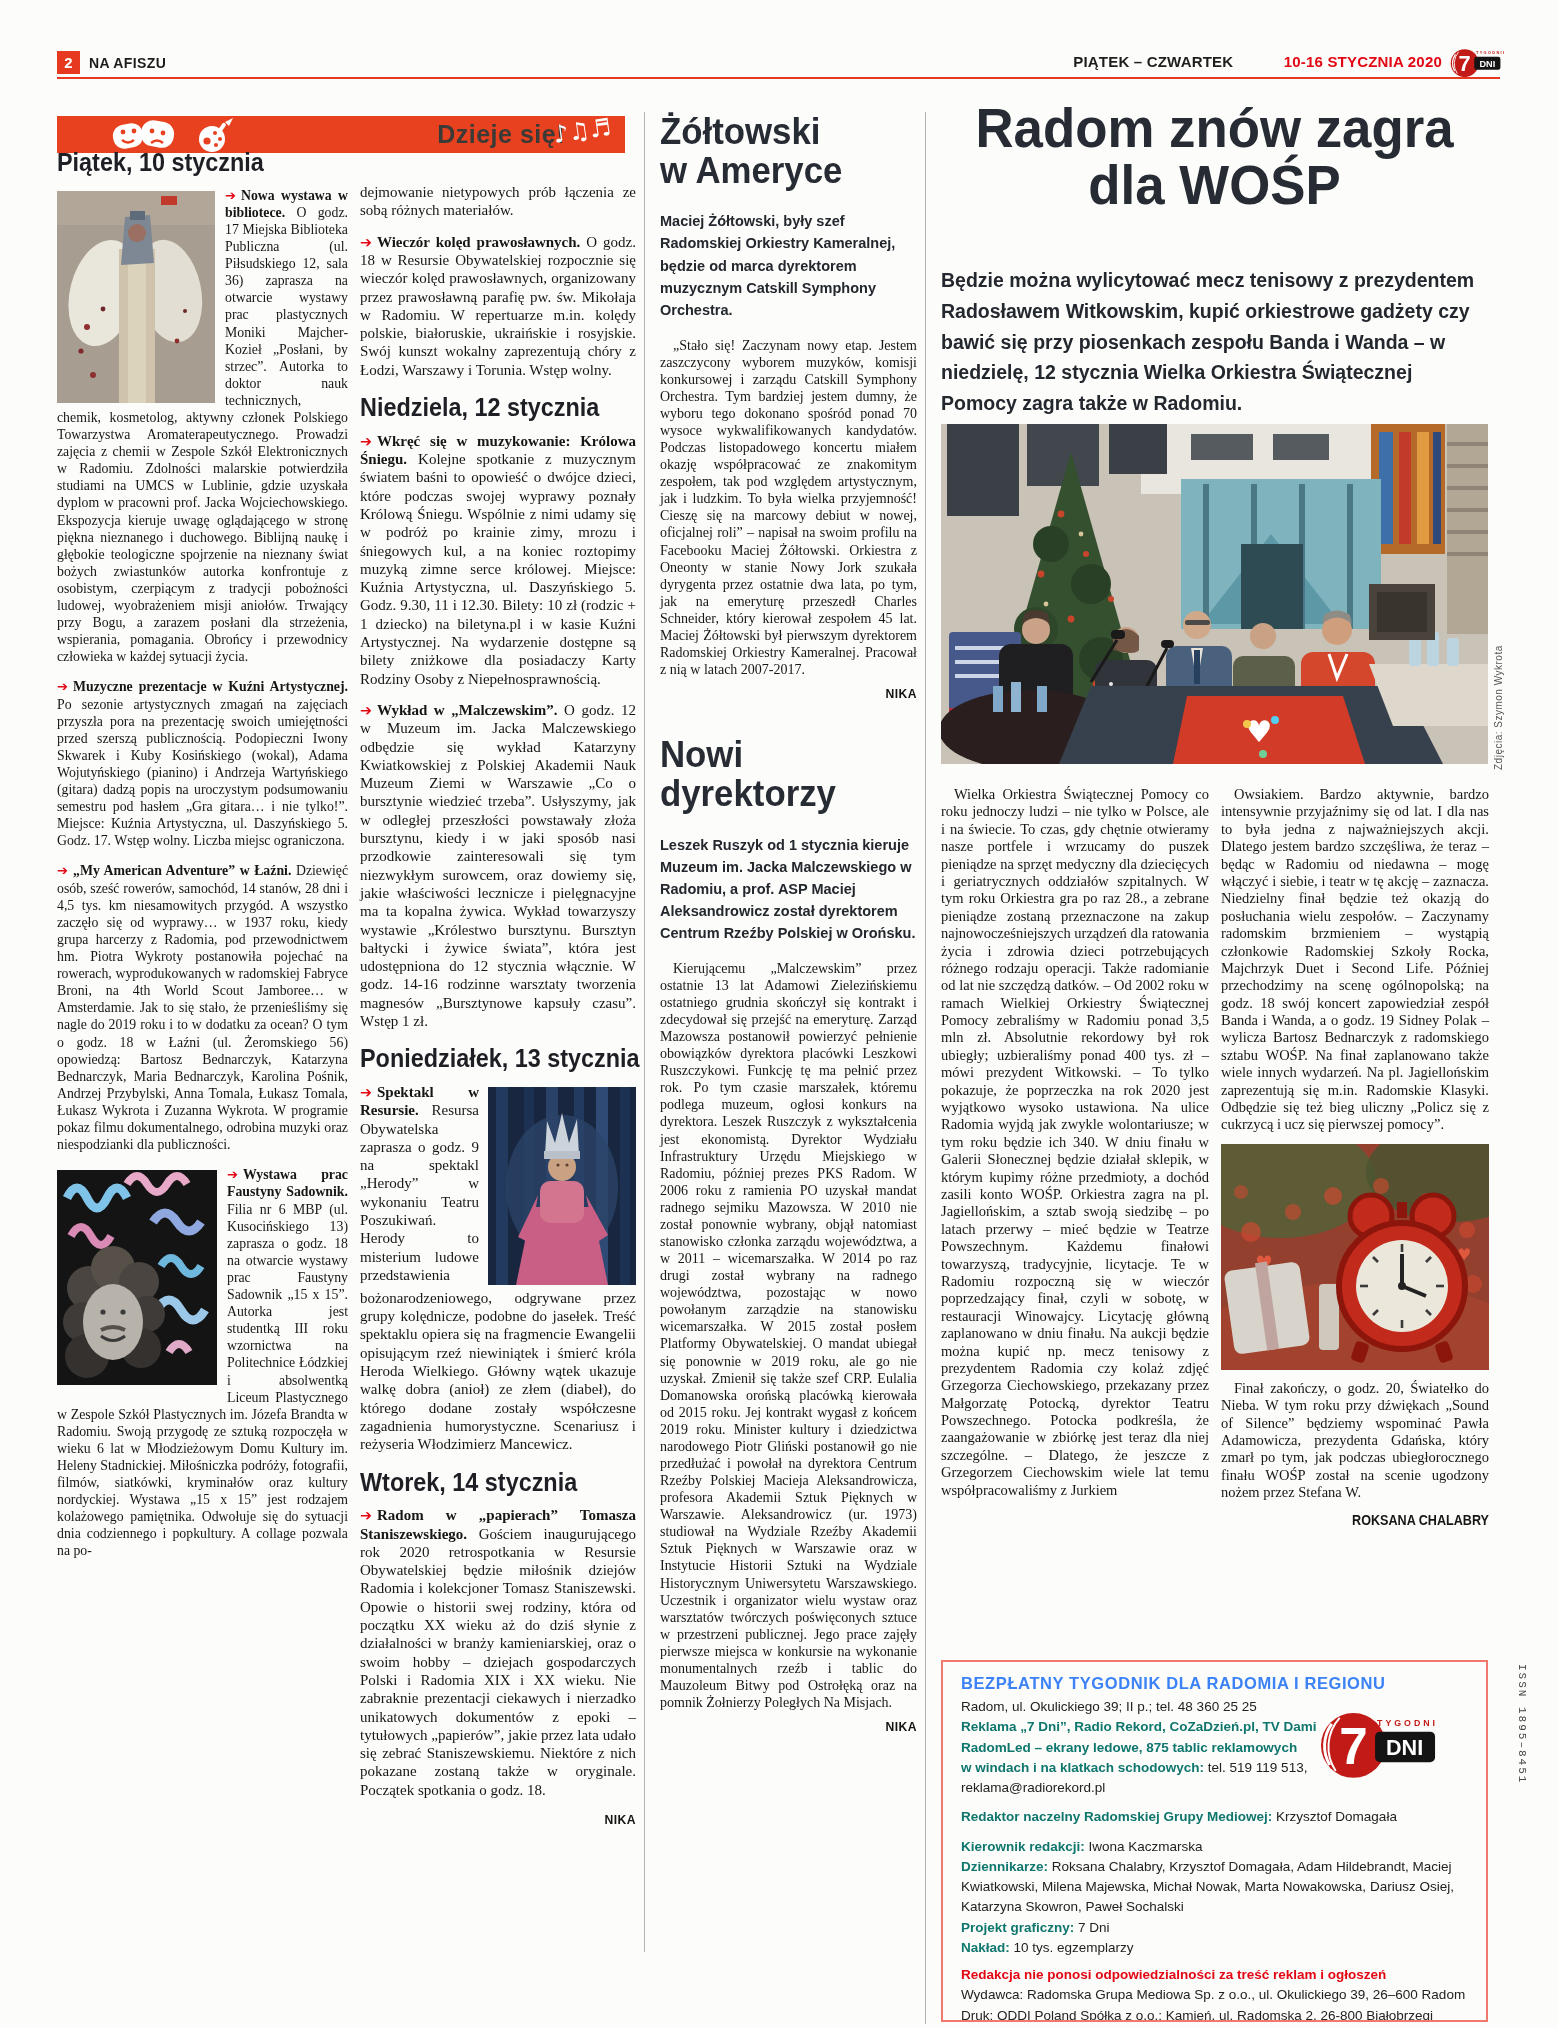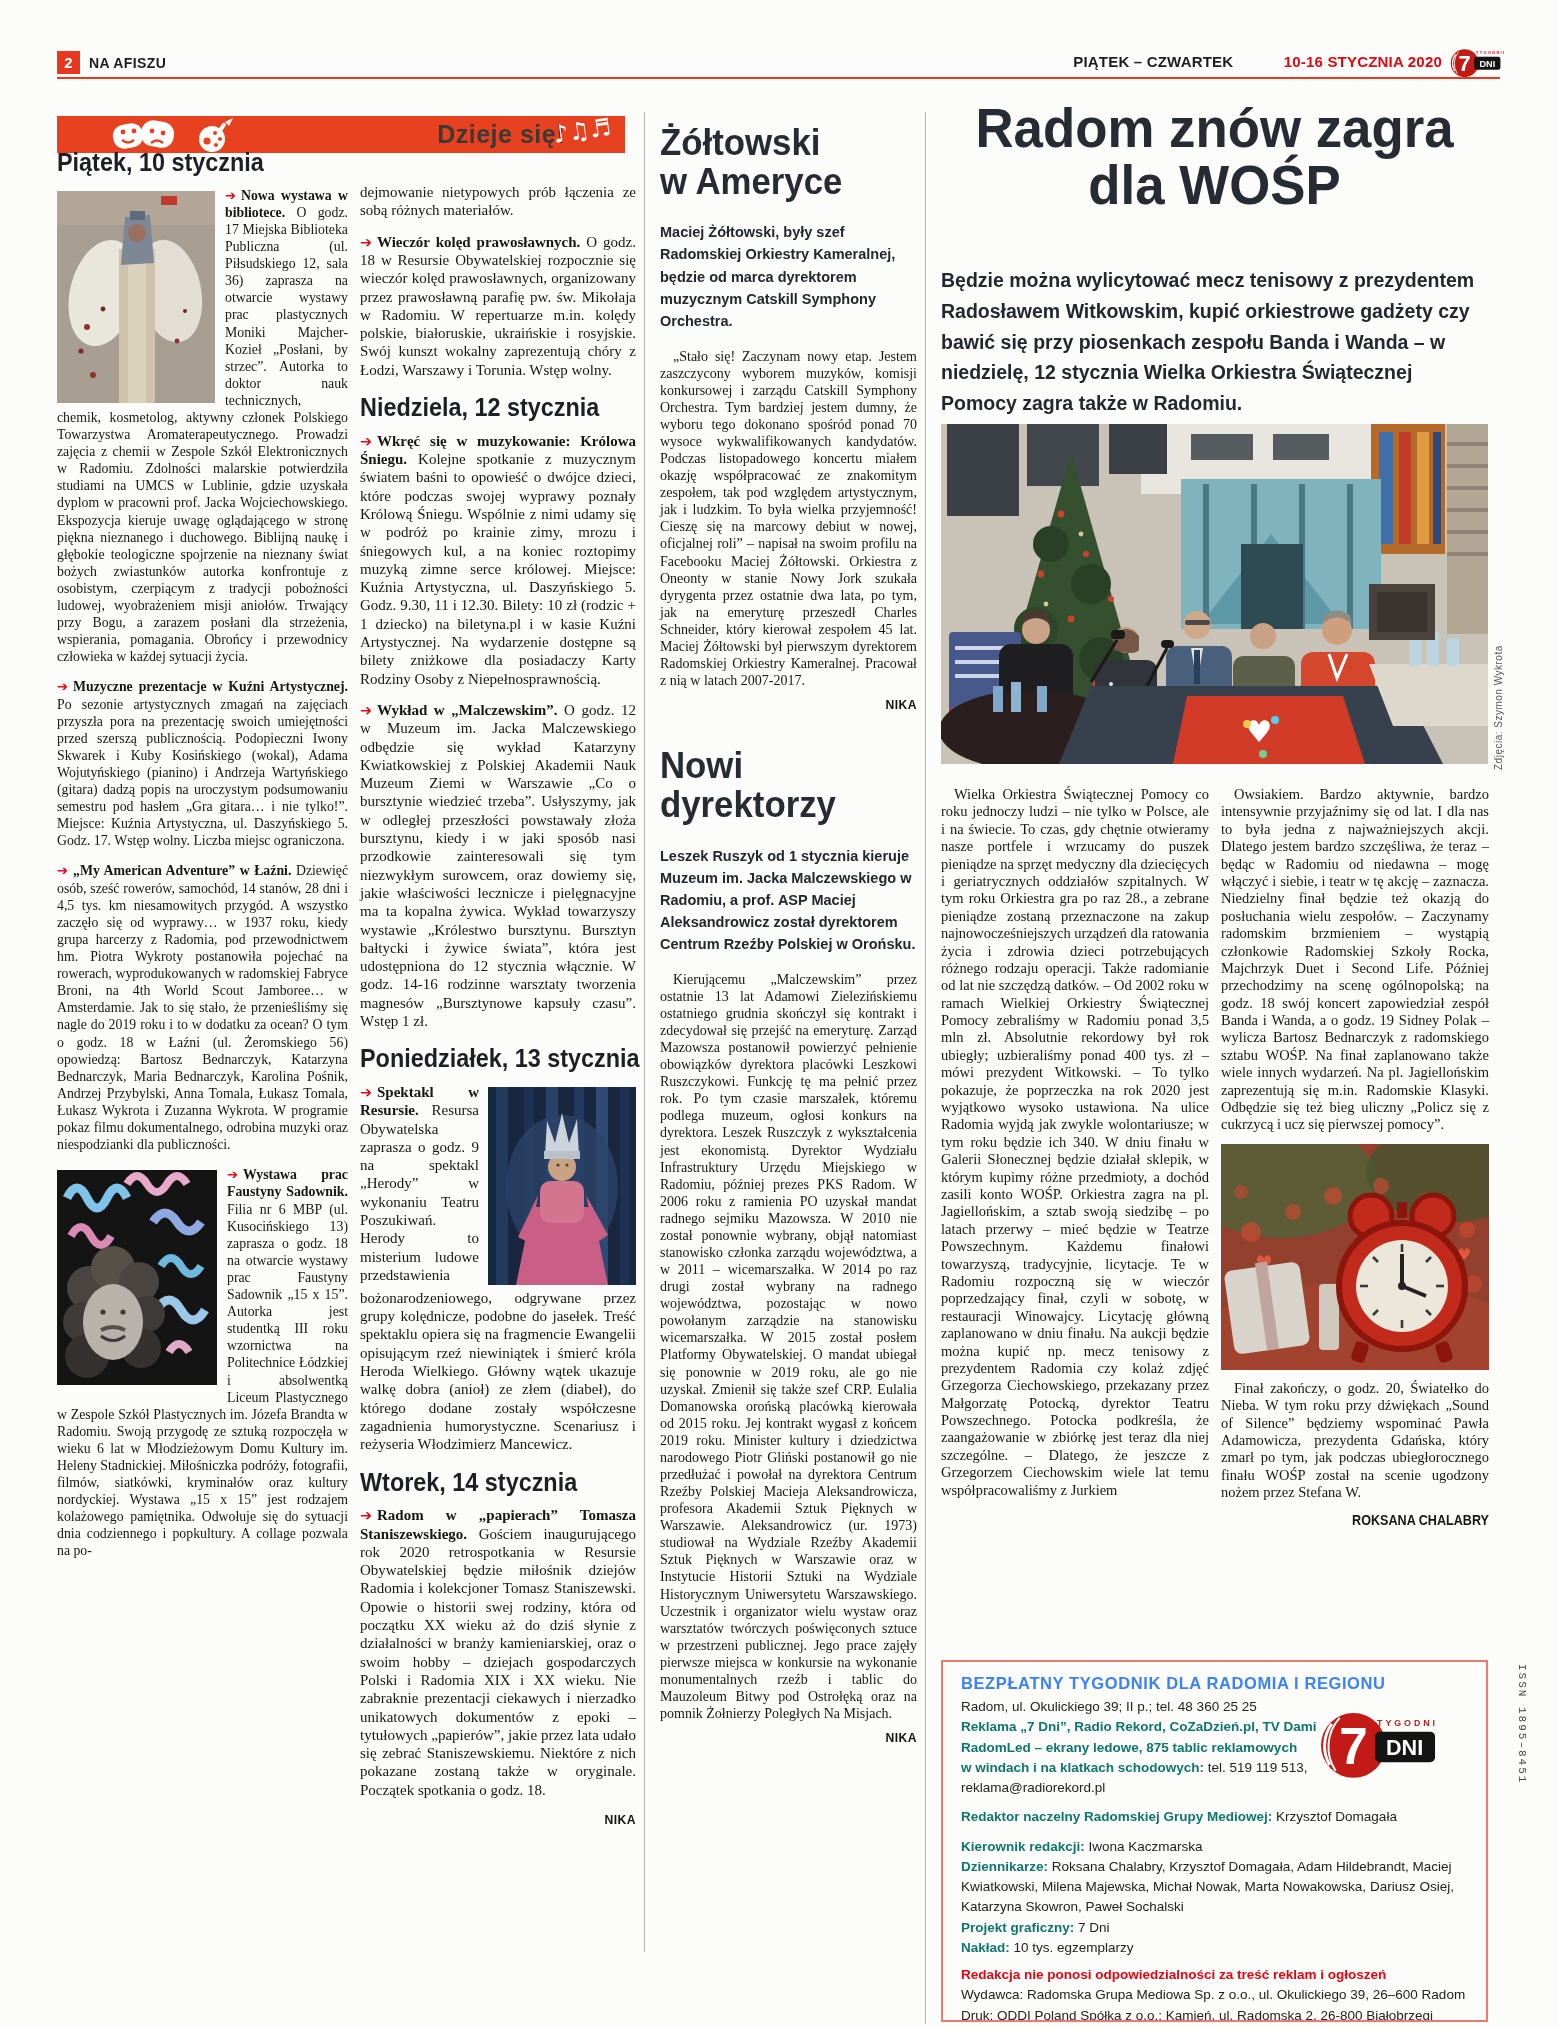--- a/index.html
+++ b/index.html
@@ -19,21 +19,21 @@
   .banner { position:absolute; left:57px; top:116px; width:568px; height:37px; background:#e8411f; }
   .banner-title { position:absolute; left:0; right:60px; top:4px; text-align:right;
                   font:bold 25px "Liberation Sans",sans-serif; color:#3c3a36; letter-spacing:.5px; }
   .banner-icon { position:absolute; top:2px; }
   .notes { position:absolute; right:14px; top:1px; color:#fff; font:24px "DejaVu Sans",sans-serif; transform:rotate(-8deg); }
 
   
   .col { position:absolute; text-align:justify; }
   .col1 { left:57px;  top:148px; width:291px; font:13.8px/1.24 "Liberation Serif",serif; }
   .col2 { left:360px; top:183px; width:276px; font:15px/1.22 "Liberation Serif",serif; }
-  .col3 { left:660px; top:123px; width:257px; font:14px/1.22 "Liberation Serif",serif; }
+  .col3 { left:660px; top:112px; width:257px; font:14px/1.22 "Liberation Serif",serif; }
   .day-heading { font:bold 26px/1.1 "Liberation Sans",sans-serif; color:#1d1f24; transform:scaleX(.9); transform-origin:left;
                  white-space:nowrap; text-align:left; margin:14px 0 10px; }
   .col1 .day-heading:first-child, .first-h { margin-top:0; }
   .item { margin-bottom:13px; }
   .arrow { color:#e30613; font-family:"DejaVu Sans",sans-serif; font-weight:bold; padding-right:5px; font-size:.95em; }
   .lead { font-weight:bold; }
   .img-left  { float:left;  margin:4px 10px 4px 0; }
   .img-right { float:right; margin:4px 0 4px 9px; }
   .byline { font:bold 13.5px "Liberation Sans",sans-serif; text-align:right; transform:scaleX(.9); transform-origin:right;
             color:#141414; margin-top:8px; letter-spacing:.5px; }

